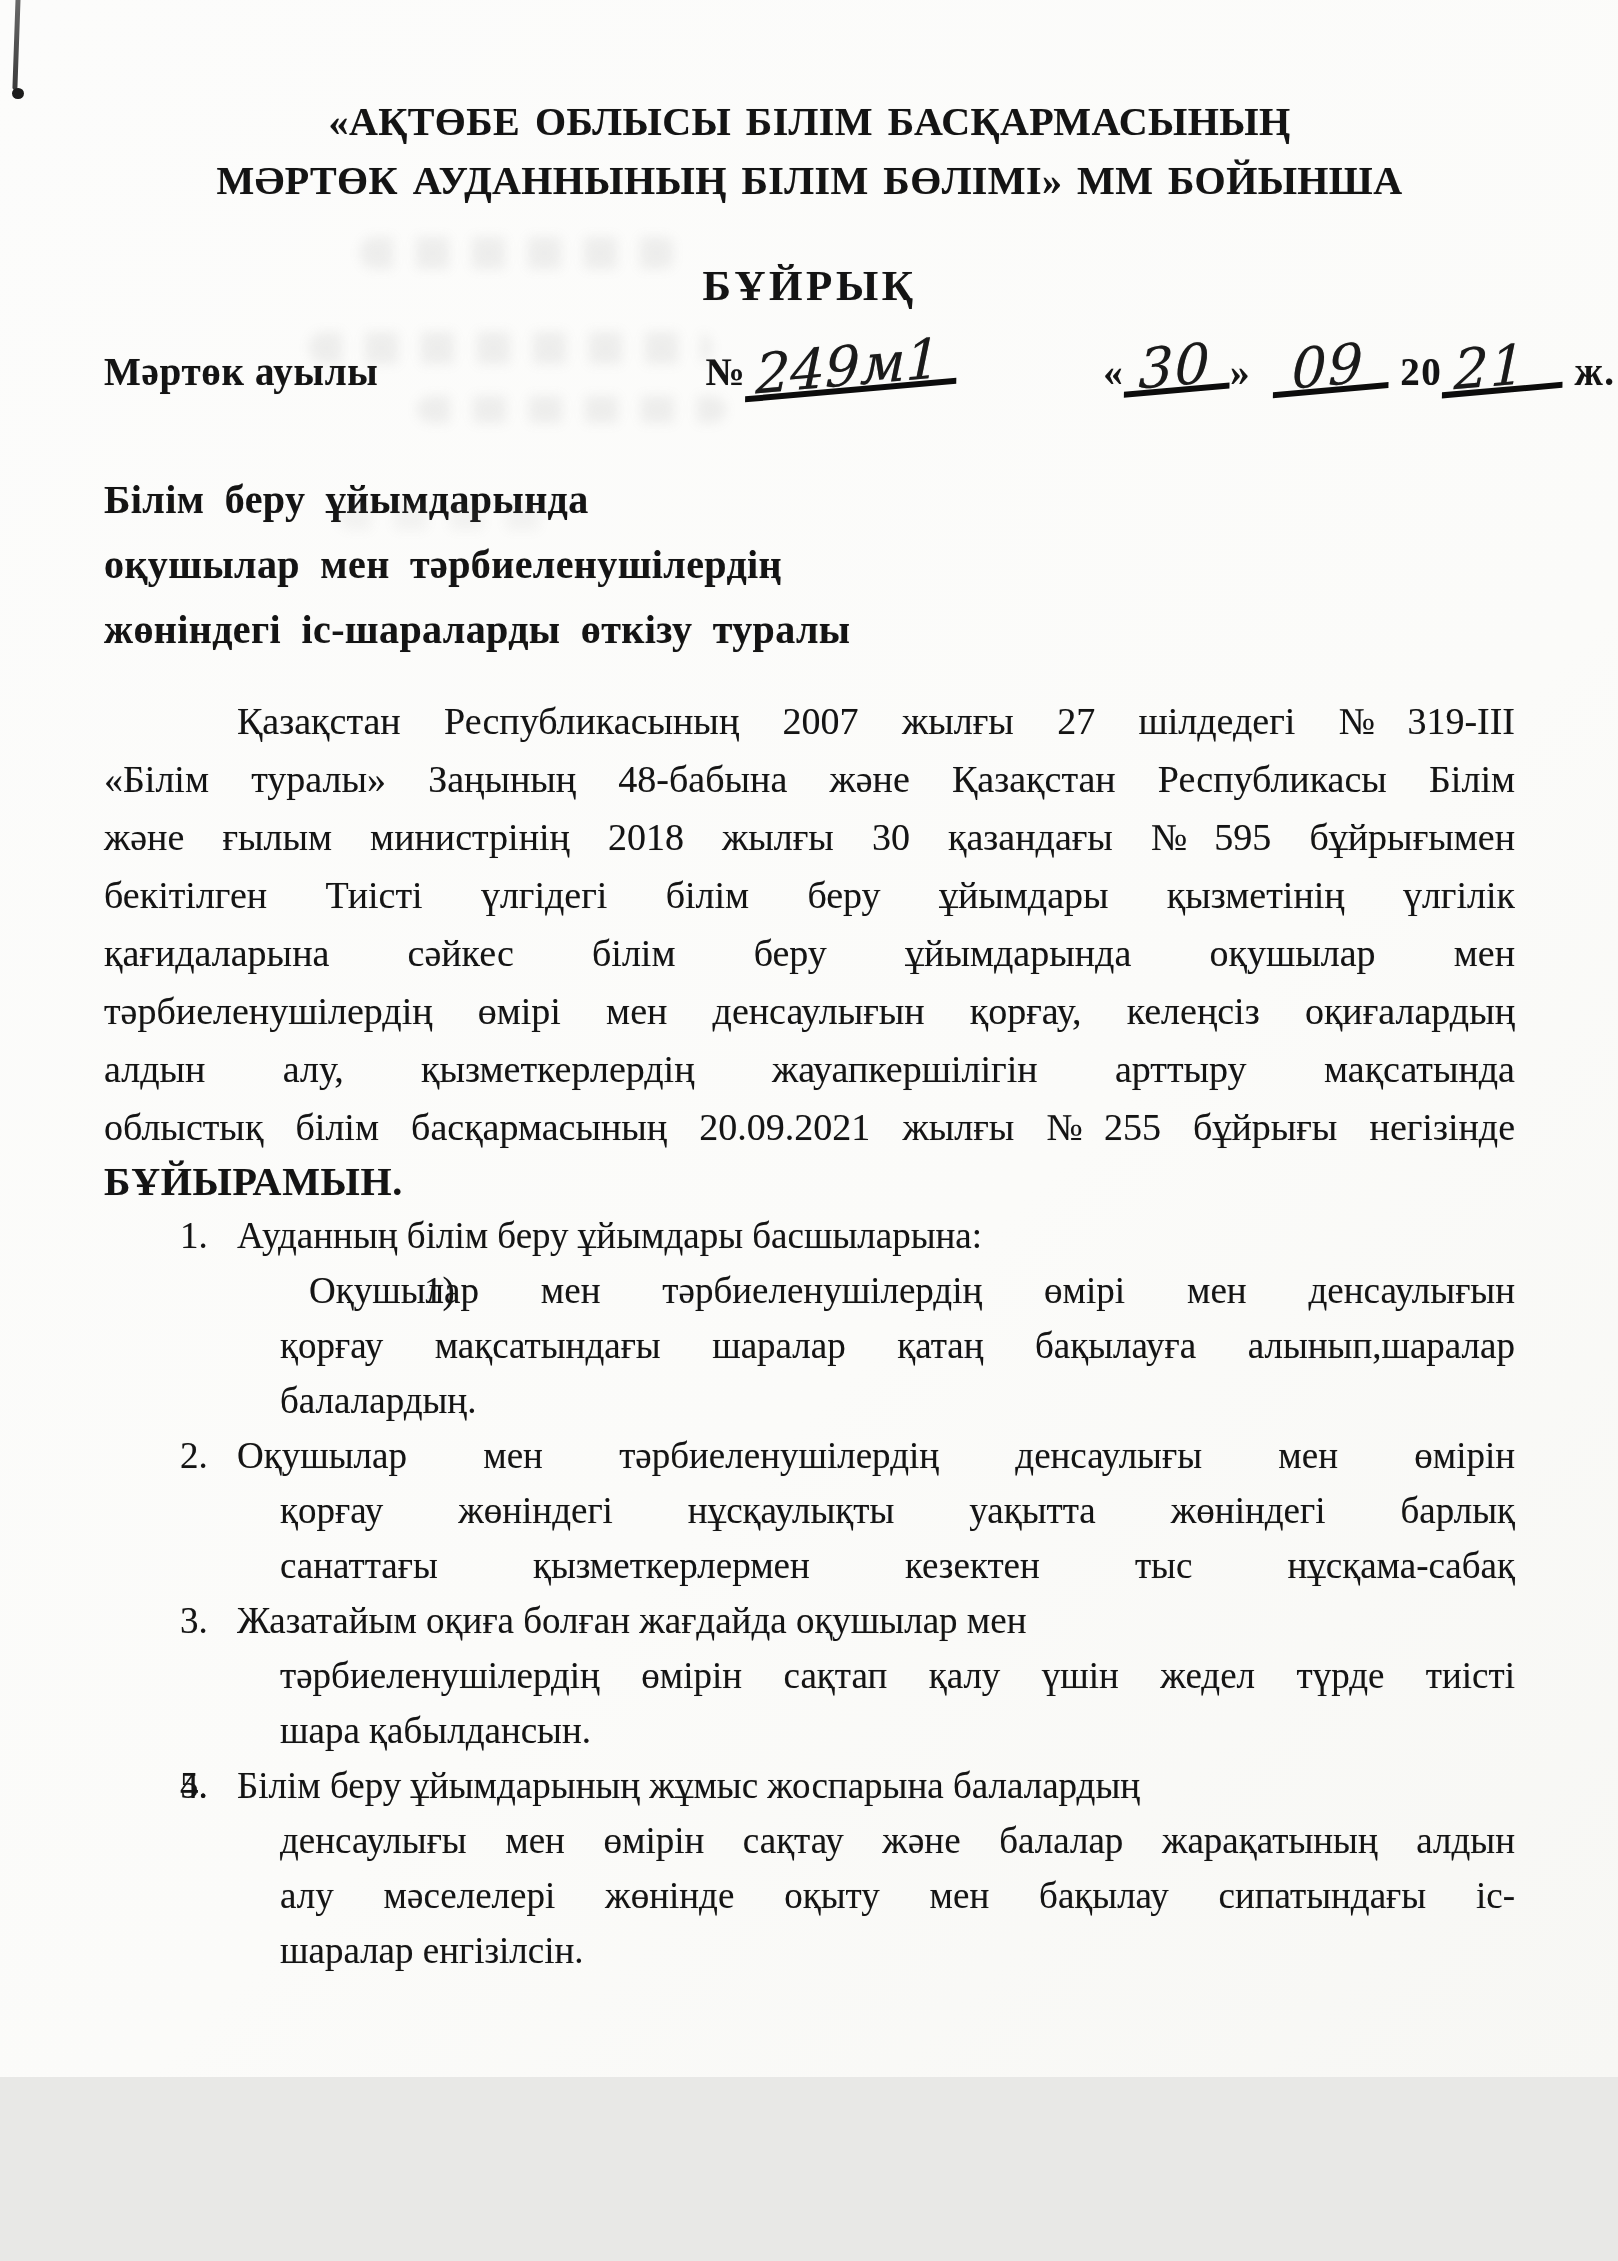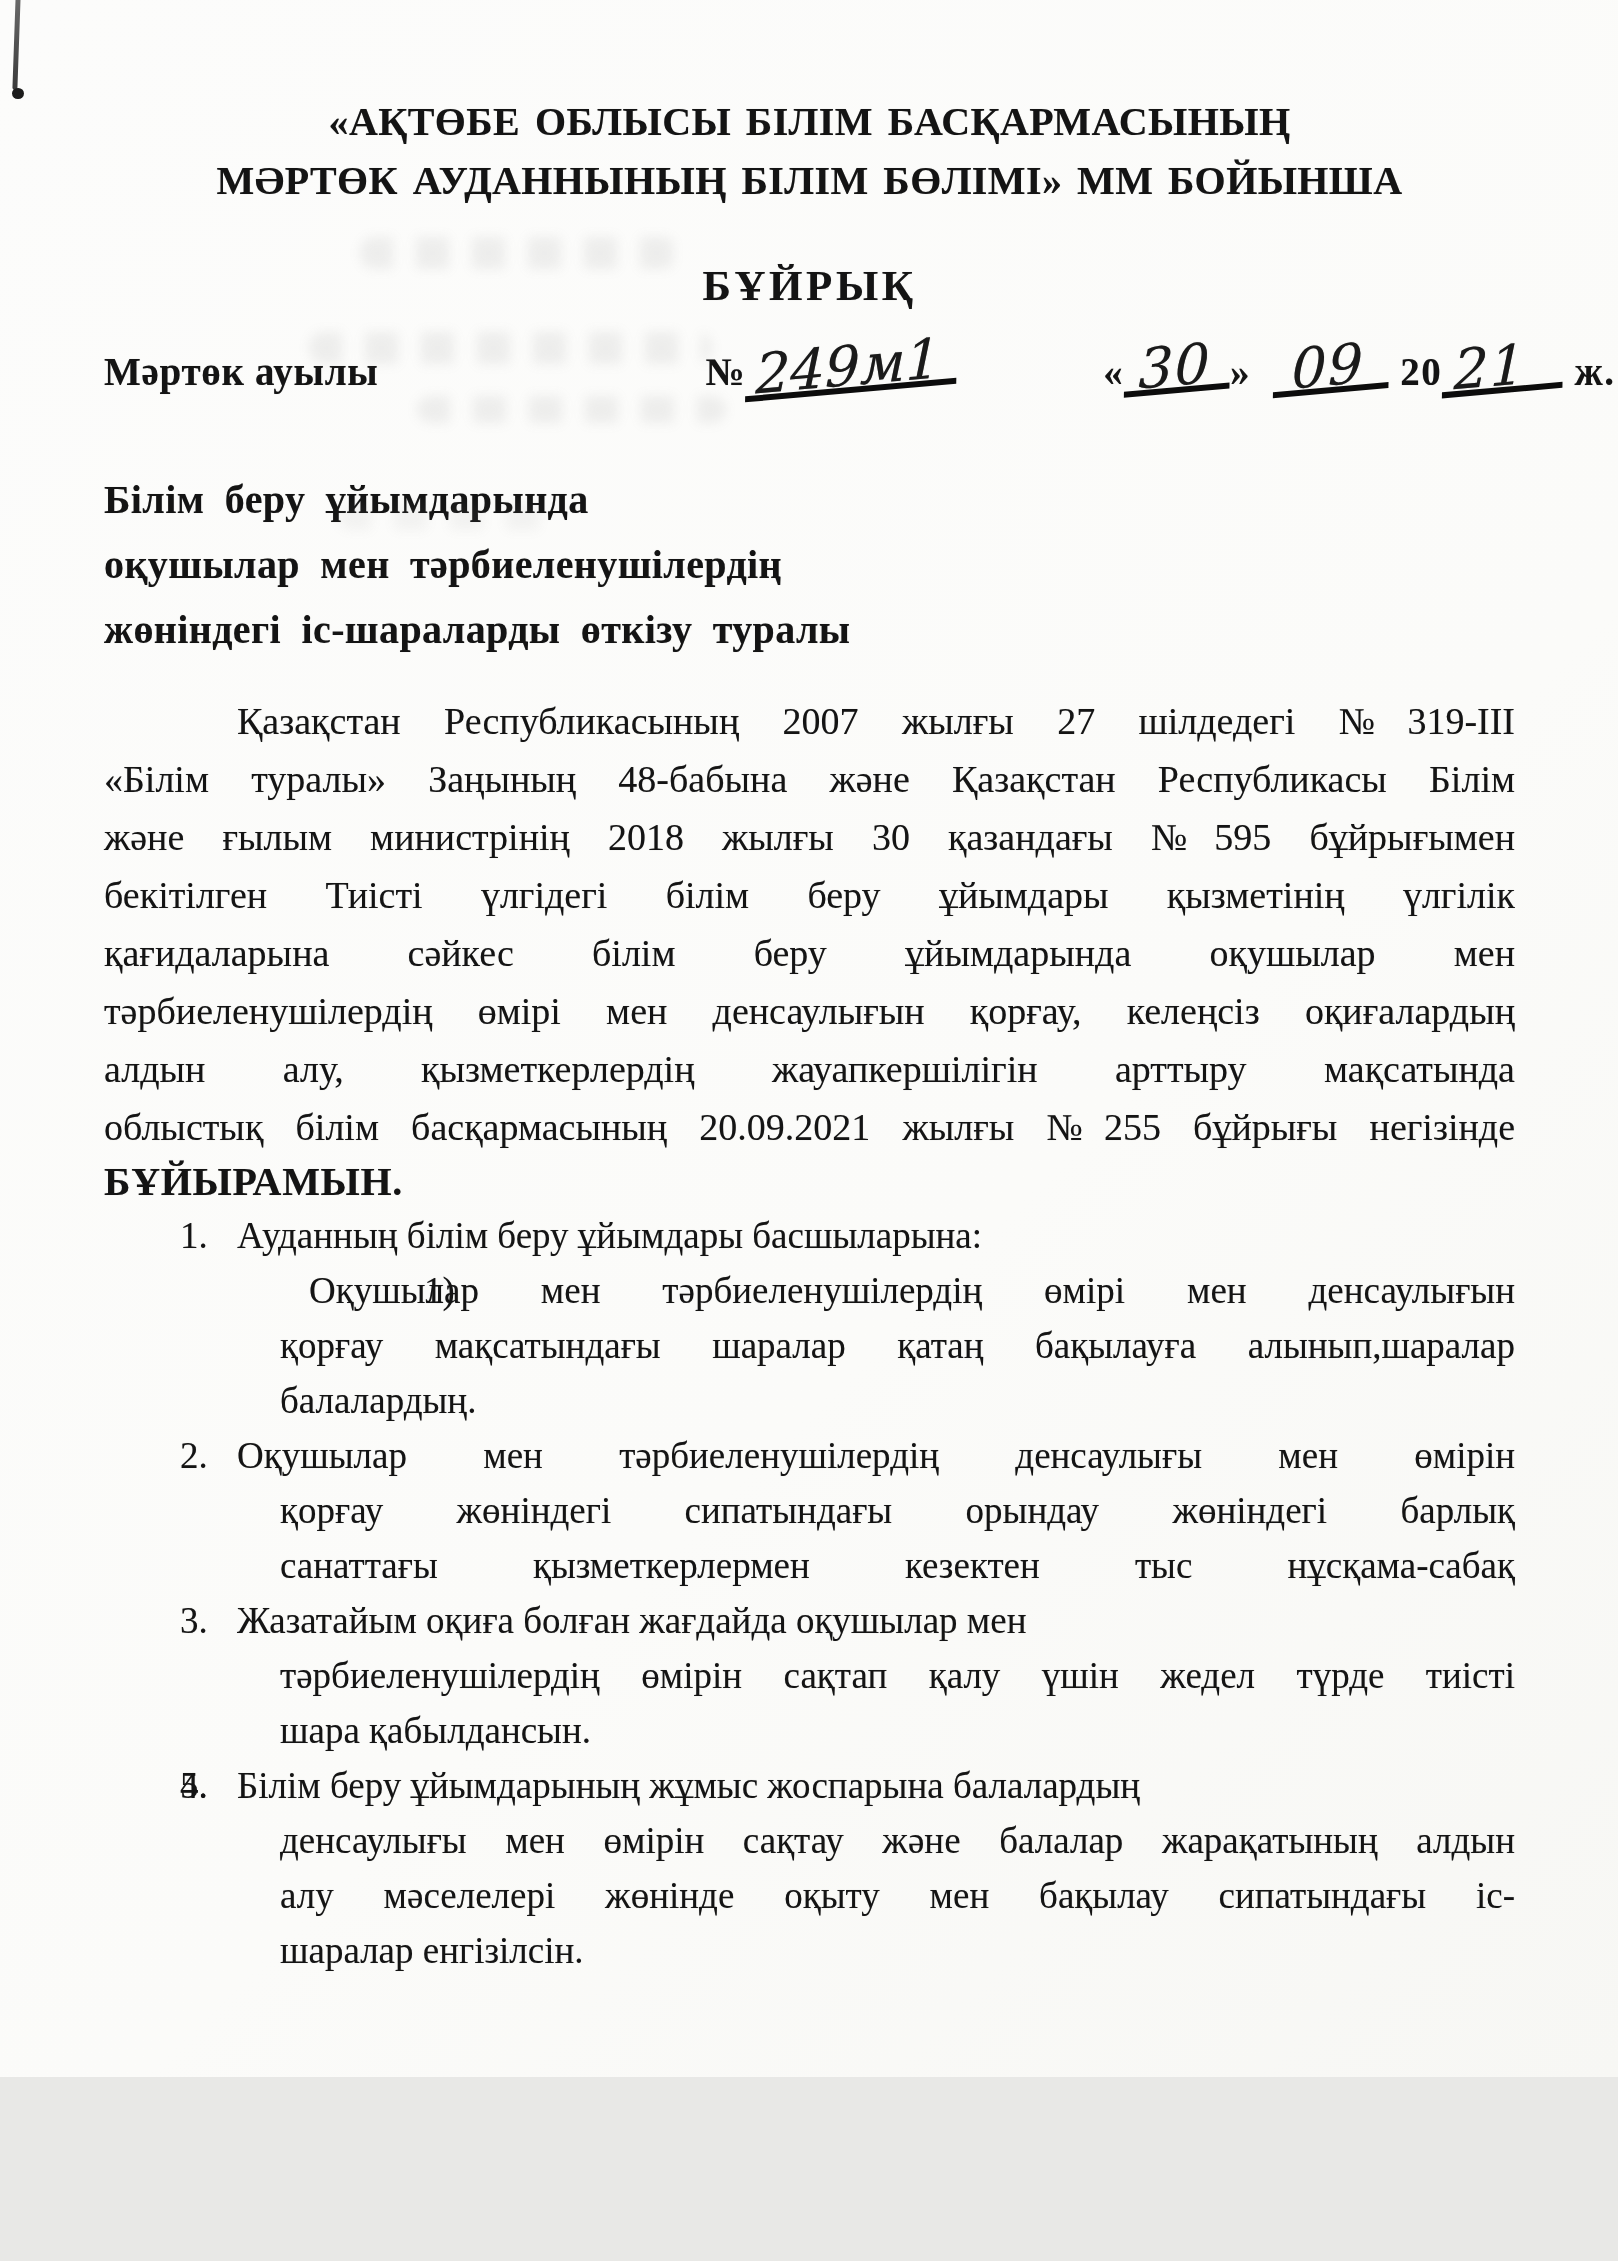--- a/index.html
+++ b/index.html
@@ -135,21 +135,21 @@
           <div class="sub">
             <span class="marker">1)</span>
             <div class="tl j first">Оқушылар мен тәрбиеленушілердің өмірі мен денсаулығын</div>
             <div class="tl j">қорғау мақсатындағы шаралар қатаң бақылауға алынып,шаралар</div>
             <div class="tl">балалардың.</div>
           </div>
         </div>
         <div class="item">
           <span class="marker">2.</span>
           <div class="tl j first">Оқушылар мен тәрбиеленушілердің денсаулығы мен өмірін</div>
-          <div class="tl j">қорғау жөніндегі сипатындағы орындау жөніндегі барлық</div>
+          <div class="tl j">қорғау жөніндегі нұсқаулықты уақытта жөніндегі барлық</div>
           <div class="tl j">санаттағы қызметкерлермен кезектен тыс нұсқама-сабақ</div>
         </div>
         <div class="item">
           <span class="marker">3.</span>
           <div class="tl first">Жазатайым оқиға болған жағдайда оқушылар мен</div>
           <div class="tl j">тәрбиеленушілердің өмірін сақтап қалу үшін жедел түрде тиісті</div>
           <div class="tl">шара қабылдансын.</div>
         </div>
         <div class="item">
           <span class="marker">4.</span>

